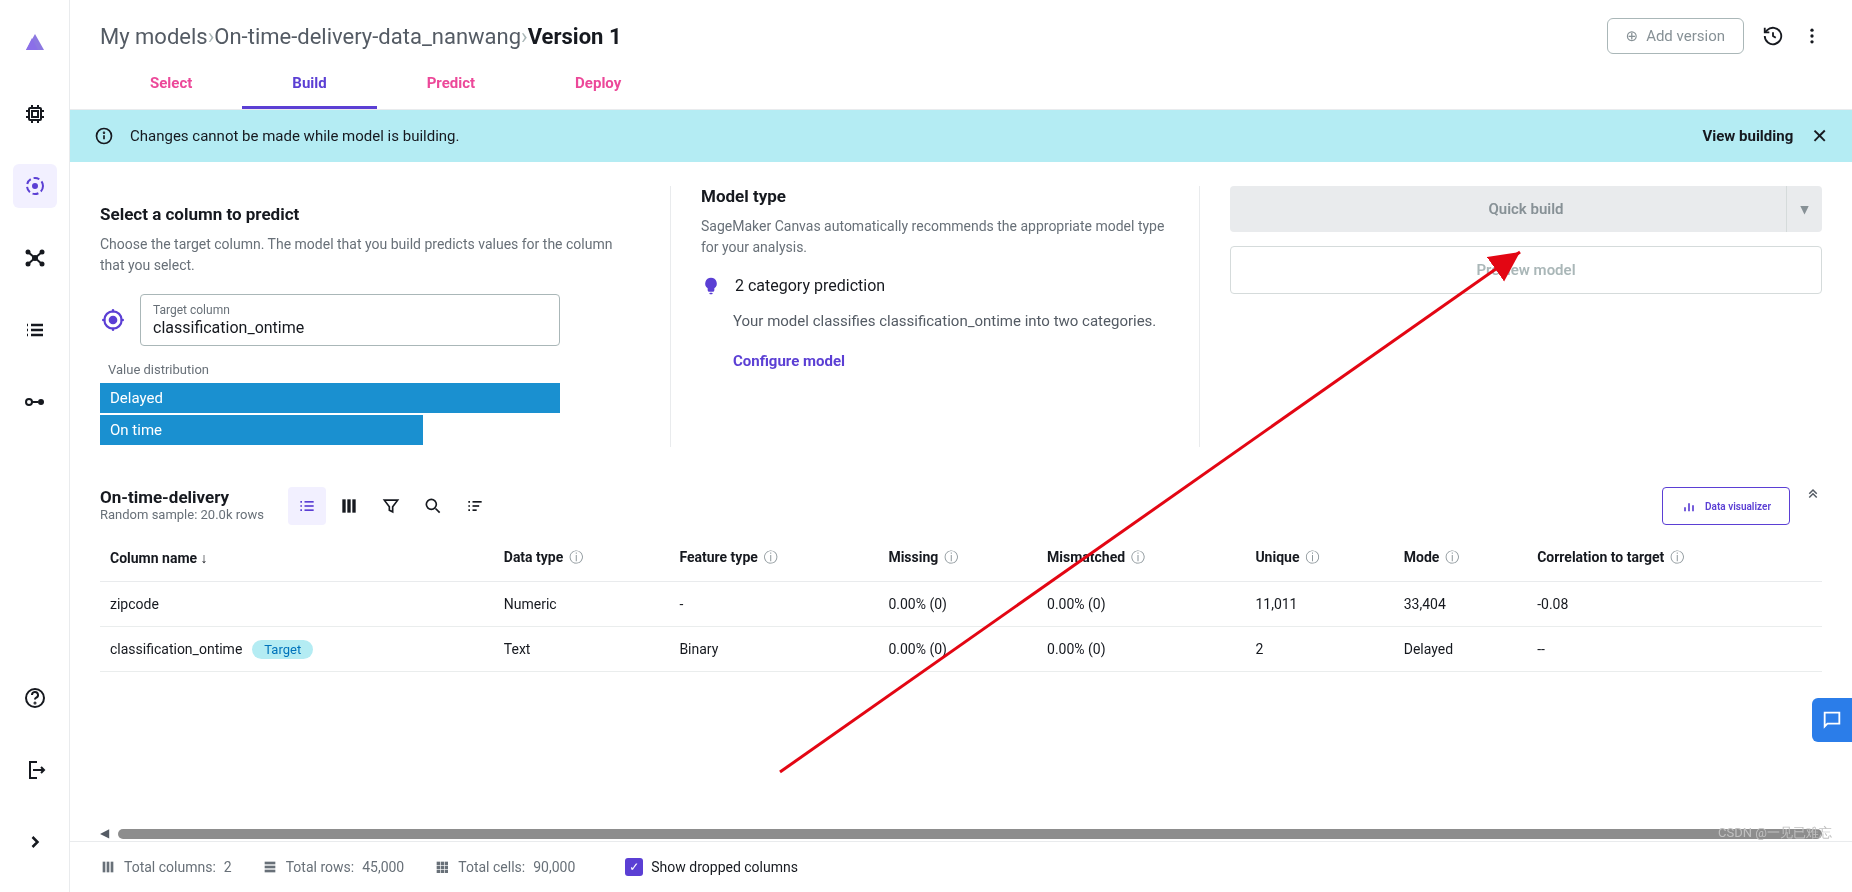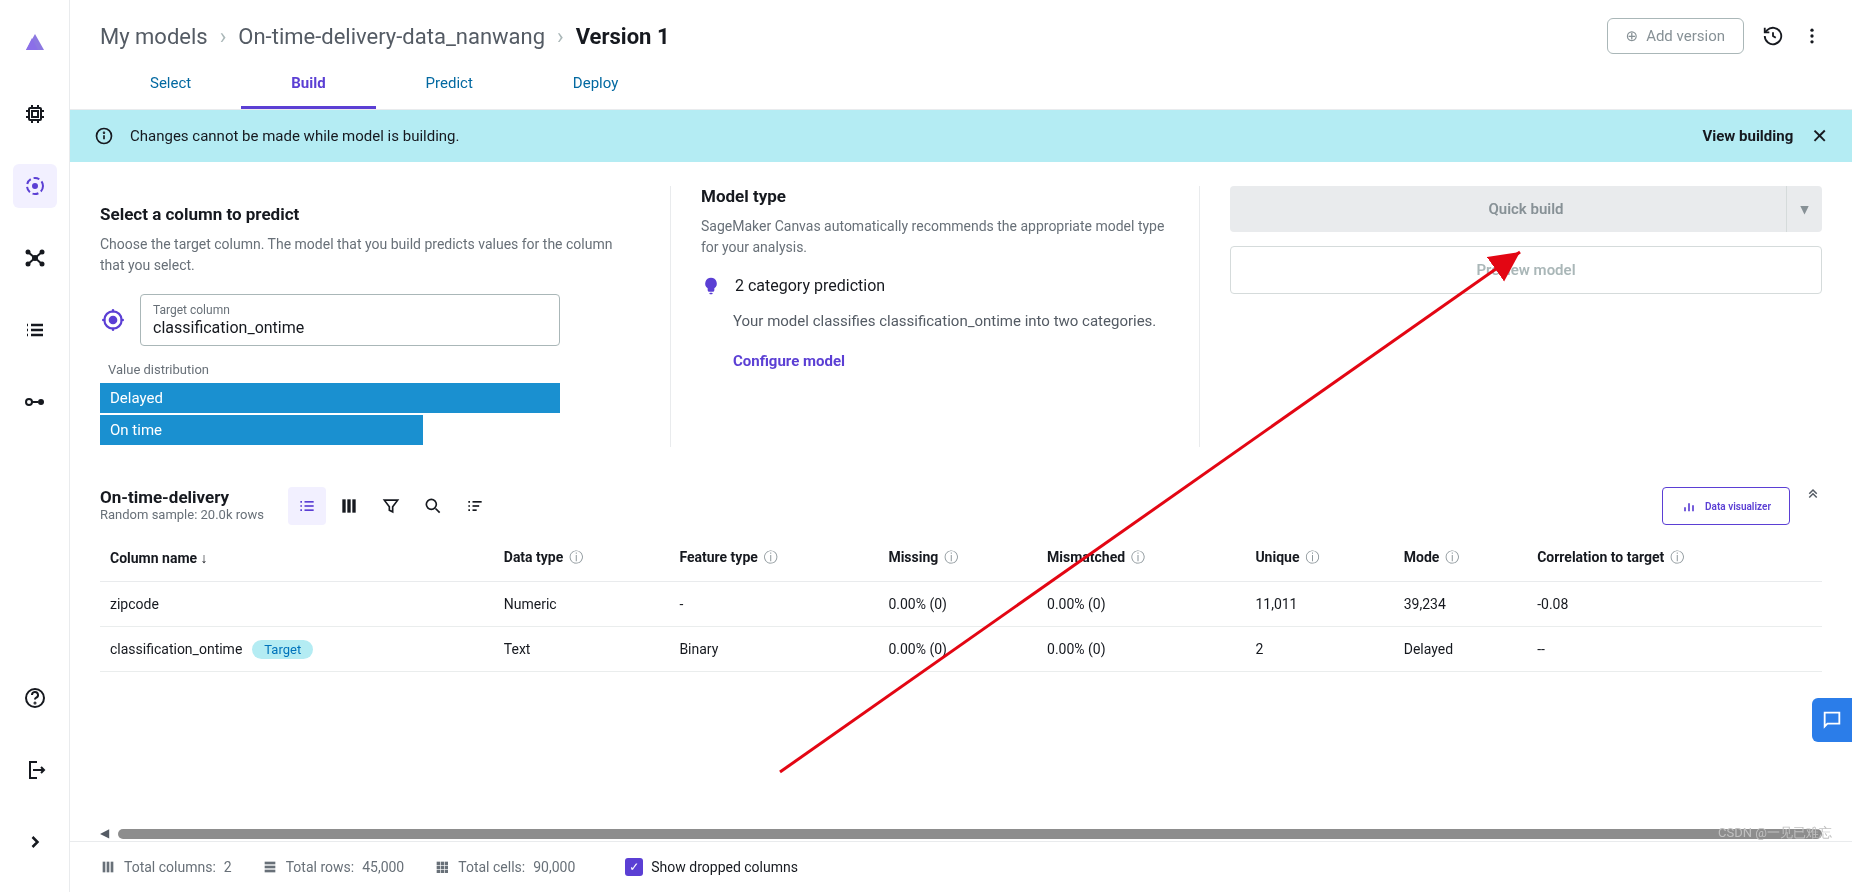--- a/index.html
+++ b/index.html
@@ -4,29 +4,29 @@
 <style>
 * { margin:0; padding:0; box-sizing:border-box; font-family:-apple-system,BlinkMacSystemFont,"Segoe UI",Roboto,Arial,sans-serif; }
 body { background:#fff; color:#16191f; overflow:hidden; }
 .app { display:flex; height:892px; width:1852px; }
 .sidebar { width:70px; border-right:1px solid #e9ebed; display:flex; flex-direction:column; align-items:center; padding-top:20px; }
 .sb-item { width:44px; height:44px; display:flex; align-items:center; justify-content:center; margin-bottom:28px; border-radius:6px; cursor:pointer; color:#16191f; }
 .sb-item.active { background:#f2f0ff; color:#5b3fd4; }
 .sb-spacer { flex:1; }
 .main { flex:1; display:flex; flex-direction:column; position:relative; }
 .hdr { display:flex; align-items:center; padding:18px 30px 6px; }
-.bc { display:flex; align-items:flex-end; gap:12px; font-size:22px; }
+.bc { display:flex; align-items:flex-end; font-size:22px; }
 .bc a { color:#545b64; cursor:pointer; }
 .bc .sep { color:#aab7b8; }
 .bc .cur { font-weight:700; color:#16191f; }
 .hdr-right { margin-left:auto; display:flex; align-items:center; gap:18px; }
 .add-ver { border:1px solid #aab7b8; border-radius:6px; padding:8px 18px; color:#879196; display:flex; align-items:center; gap:8px; cursor:pointer; background:#fff; font-size:15px; }
 .ic-btn { cursor:pointer; color:#16191f; }
 .tabs { display:flex; gap:0; padding:0 30px; border-bottom:1px solid #e9ebed; }
-.tab { padding:14px 50px; font-size:15px; color:#0369a1; cursor:pointer; border-bottom:3px solid transparent; font-weight:400; }
+.tab { padding:14px 50px; font-size:15px; color:#ec4899; cursor:pointer; border-bottom:3px solid transparent; font-weight:700; }
 .tab.active { color:#5b3fd4; border-bottom-color:#5b3fd4; font-weight:700; }
 .banner { background:#b4ecf3; display:flex; align-items:center; padding:14px 24px; font-size:15px; color:#16191f; }
 .banner .info-ic { margin-right:16px; }
 .banner .vb { margin-left:auto; font-weight:700; cursor:pointer; margin-right:18px; }
 .banner .close { cursor:pointer; font-size:20px; }
 .content { flex:1; overflow:auto; padding:24px 30px 0; position:relative; }
 .top-row { display:flex; gap:0; }
 .col-sel { width:570px; padding-right:30px;margin-top:18px; }
 .col-model { width:530px; padding:0 30px; border-left:1px solid #e9ebed; border-right:1px solid #e9ebed; }
 .col-build { flex:1; padding-left:30px; display:flex; flex-direction:column; gap:14px; align-items:stretch; }
@@ -348,21 +348,21 @@
           </tr>
             </thead>
           <tbody>
             <tr>
               <td><span>zipcode</span></td>
               <td>Numeric</td>
               <td>-</td>
               <td>0.00% (0)</td>
               <td>0.00% (0)</td>
               <td>11,011</td>
-              <td>39,234</td>
+              <td>33,404</td>
               <td>-0.08</td>
             </tr>
             <tr>
               <td><span>classification_ontime</span><span class="badge">Target</span></td>
               <td>Text</td>
               <td>Binary</td>
               <td>0.00% (0)</td>
               <td>0.00% (0)</td>
               <td>2</td>
               <td>Delayed</td>

